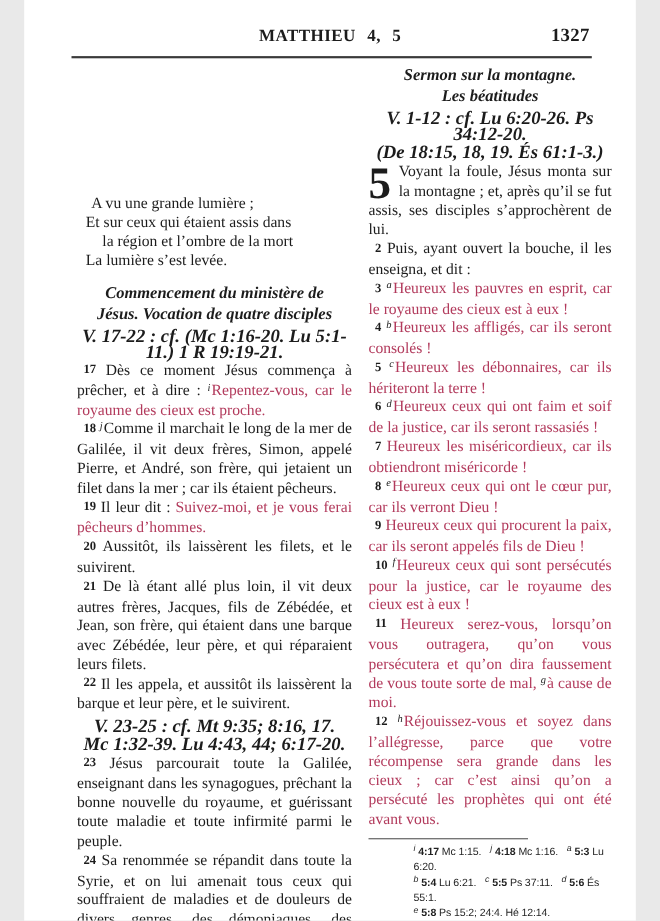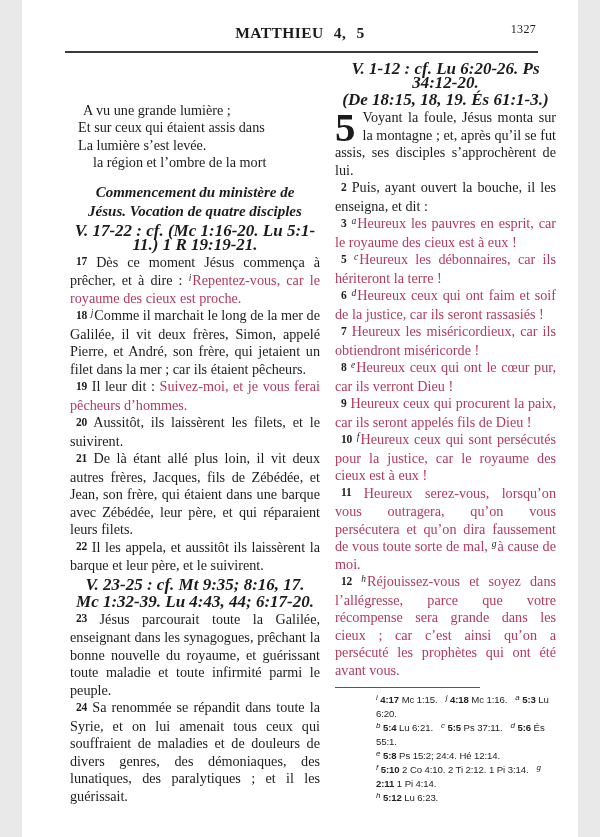--- a/index.html
+++ b/index.html
@@ -7,21 +7,21 @@
     position:relative;width:556px;height:837px;background:#ffffff;
     font-family:"Liberation Serif",serif;color:#1c1c1c;overflow:hidden;
     margin:0 auto;
   }
   
   .pagehead{position:relative;height:24px;padding-top:24px;}
   .running-head{
     position:absolute;left:0;right:0;text-align:center;
     font-weight:bold;font-size:15.5px;letter-spacing:.4px;word-spacing:6px;
   }
-  .page-num{position:absolute;right:42px;top:22px;font-weight:normal;font-size:12px;letter-spacing:.3px;}
+  .page-num{position:absolute;right:42px;top:22px;font-weight:bold;font-size:17px;letter-spacing:.3px;}
   .rule{border-top:2px solid #3a3a3a;margin:3px 40px 0 43px;}
   
   .columns{display:flex;gap:15px;padding:6px 22px 0 48px;align-items:flex-end;}
   .col{font-size:14.2px;line-height:17.5px;text-align:justify;hyphens:auto;}
   .col-left{width:250px;flex:none;}
   .col-right{flex:1;min-width:0;}
   
   .poem{margin-left:8px;text-align:left;}
   .poem-line{line-height:17.5px;}
   
@@ -57,45 +57,50 @@
   <div class="pagehead">
     <div class="running-head">MATTHIEU 4, 5</div>
     <div class="page-num">1327</div>
   </div>
   <div class="rule"></div>
   <div class="columns">
     <div class="col col-left" id="col-left">
         <div class="poem">
           <div class="poem-line" style="padding-left: 5px;">A vu une grande lumière&nbsp;;</div>
           <div class="poem-line" style="padding-left: 0px;">Et sur ceux qui étaient assis dans</div>
+          <div class="poem-line" style="padding-left: 15px;">la région et l’ombre de la mort</div>
           <div class="poem-line" style="padding-left: 0px;">La lumière s’est levée.</div>
-          <div class="poem-line" style="padding-left: 15px;">la région et l’ombre de la mort</div>
         </div>
         <div class="section-heading">
           <span class="heading-line">Commencement du ministère de</span>
           <span class="heading-line">Jésus. Vocation de quatre disciples</span>
         </div>
         <div class="xref">V. 17-22 : cf. (Mc 1:16-20. Lu 5:1-11.) 1 R 19:19-21.</div>
         <p class="verse"><span class="vnum">17</span> <span>Dès ce moment Jésus commença à prêcher, et à dire&nbsp;: </span><sup class="supmark">i</sup><span class="red">Repentez-vous, car le royaume des cieux est proche.</span></p>
         <p class="verse"><span class="vnum">18</span> <sup class="supmark">j</sup><span>Comme il marchait le long de la mer de Galilée, il vit deux frères, Simon, appelé Pierre, et André, son frère, qui jetaient un filet dans la mer&nbsp;; car ils étaient pêcheurs.</span></p>
         <p class="verse"><span class="vnum">19</span> <span>Il leur dit&nbsp;: </span><span class="red">Suivez-moi, et je vous ferai pêcheurs d’hommes.</span></p>
         <p class="verse"><span class="vnum">20</span> <span>Aussitôt, ils laissèrent les filets, et le suivirent.</span></p>
         <p class="verse"><span class="vnum">21</span> <span>De là étant allé plus loin, il vit deux autres frères, Jacques, fils de Zébédée, et Jean, son frère, qui étaient dans une barque avec Zébédée, leur père, et qui réparaient leurs filets.</span></p>
         <p class="verse"><span class="vnum">22</span> <span>Il les appela, et aussitôt ils laissèrent la barque et leur père, et le suivirent.</span></p>
         <div class="xref">V. 23-25 : cf. Mt 9:35; 8:16, 17.</div>
         <div class="xref">Mc 1:32-39. Lu 4:43, 44; 6:17-20.</div>
         <p class="verse"><span class="vnum">23</span> <span>Jésus parcourait toute la Galilée, enseignant dans les synagogues, prêchant la bonne nouvelle du royaume, et guérissant toute maladie et toute infirmité parmi le peuple.</span></p>
         <p class="verse"><span class="vnum">24</span> <span>Sa renommée se répandit dans toute la Syrie, et on lui amenait tous ceux qui souffraient de maladies et de douleurs de divers genres, des démoniaques, des lunatiques, des paralytiques&nbsp;; et il les guérissait.</span></p>
       </div>
     <div class="col col-right" id="col-right">
+        <div class="section-heading">
+          <span class="heading-line">Sermon sur la montagne.</span>
+          <span class="heading-line">Les béatitudes</span>
+        </div>
         <div class="xref">V. 1-12 : cf. Lu 6:20-26. Ps 34:12-20.</div>
         <div class="xref">(De 18:15, 18, 19. És 61:1-3.)</div>
         <p class="verse chapverse"><span class="dropcap">5</span><span>Voyant la foule, Jésus monta sur la montagne&nbsp;; et, après qu’il se fut assis, ses disciples s’approchèrent de lui.</span></p>
         <p class="verse"><span class="vnum">2</span> <span>Puis, ayant ouvert la bouche, il les enseigna, et dit&nbsp;:</span></p>
         <p class="verse"><span class="vnum">3</span> <sup class="supmark">a</sup><span class="red">Heureux les pauvres en esprit, car le royaume des cieux est à eux&nbsp;!</span></p>
+        <p class="verse"><span class="vnum">4</span> <sup class="supmark">b</sup><span class="red">Heureux les affligés, car ils seront consolés&nbsp;!</span></p>
         <p class="verse"><span class="vnum">5</span> <sup class="supmark">c</sup><span class="red">Heureux les débonnaires, car ils hériteront la terre&nbsp;!</span></p>
         <p class="verse"><span class="vnum">6</span> <sup class="supmark">d</sup><span class="red">Heureux ceux qui ont faim et soif de la justice, car ils seront rassasiés&nbsp;!</span></p>
         <p class="verse"><span class="vnum">7</span> <span class="red">Heureux les miséricordieux, car ils obtiendront miséricorde&nbsp;!</span></p>
         <p class="verse"><span class="vnum">8</span> <sup class="supmark">e</sup><span class="red">Heureux ceux qui ont le cœur pur, car ils verront Dieu&nbsp;!</span></p>
         <p class="verse"><span class="vnum">9</span> <span class="red">Heureux ceux qui procurent la paix, car ils seront appelés fils de Dieu&nbsp;!</span></p>
         <p class="verse"><span class="vnum">10</span> <sup class="supmark">f</sup><span class="red">Heureux ceux qui sont persécutés pour la justice, car le royaume des cieux est à eux&nbsp;!</span></p>
         <p class="verse"><span class="vnum">11</span> <span class="red">Heureux serez-vous, lorsqu’on vous outragera, qu’on vous persécutera et qu’on dira faussement de vous toute sorte de mal, </span><sup class="supmark">g</sup><span class="red">à cause de moi.</span></p>
         <p class="verse"><span class="vnum">12</span> <sup class="supmark">h</sup><span class="red">Réjouissez-vous et soyez dans l’allégresse, parce que votre récompense sera grande dans les cieux&nbsp;; car c’est ainsi qu’on a persécuté les prophètes qui ont été avant vous.</span></p>
         <div class="fnrule"></div>
         <div class="footnotes">

